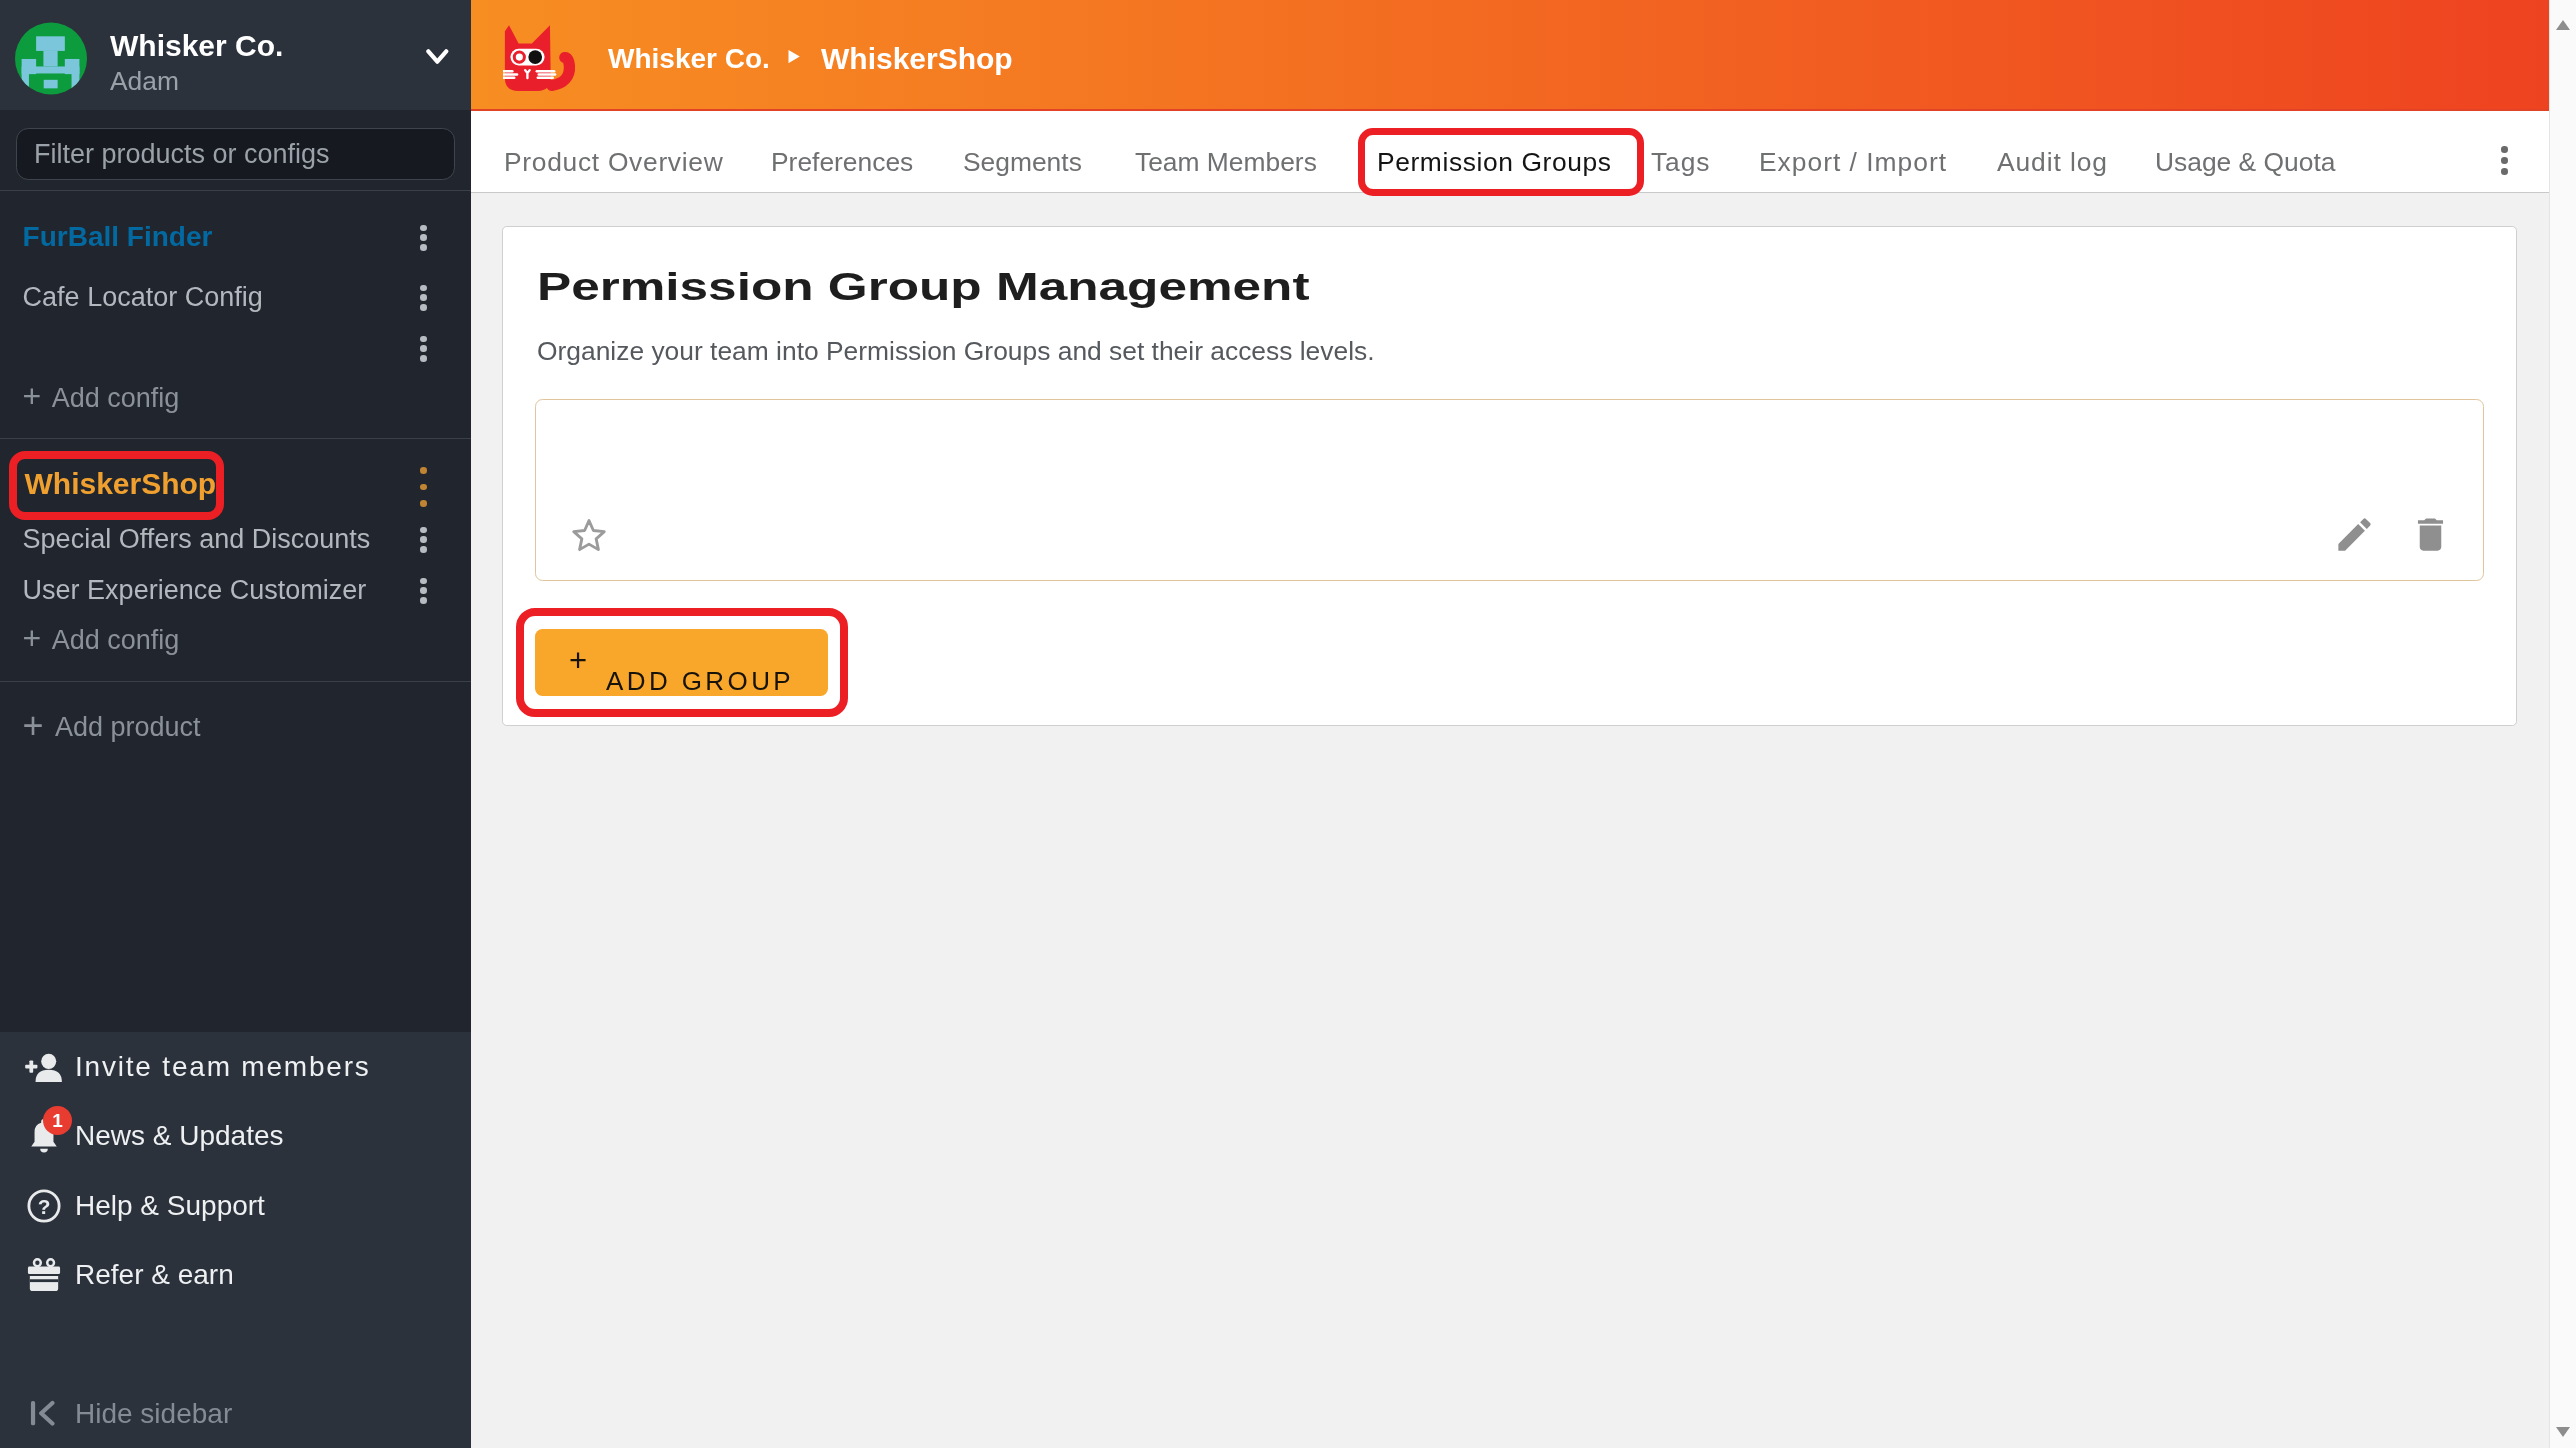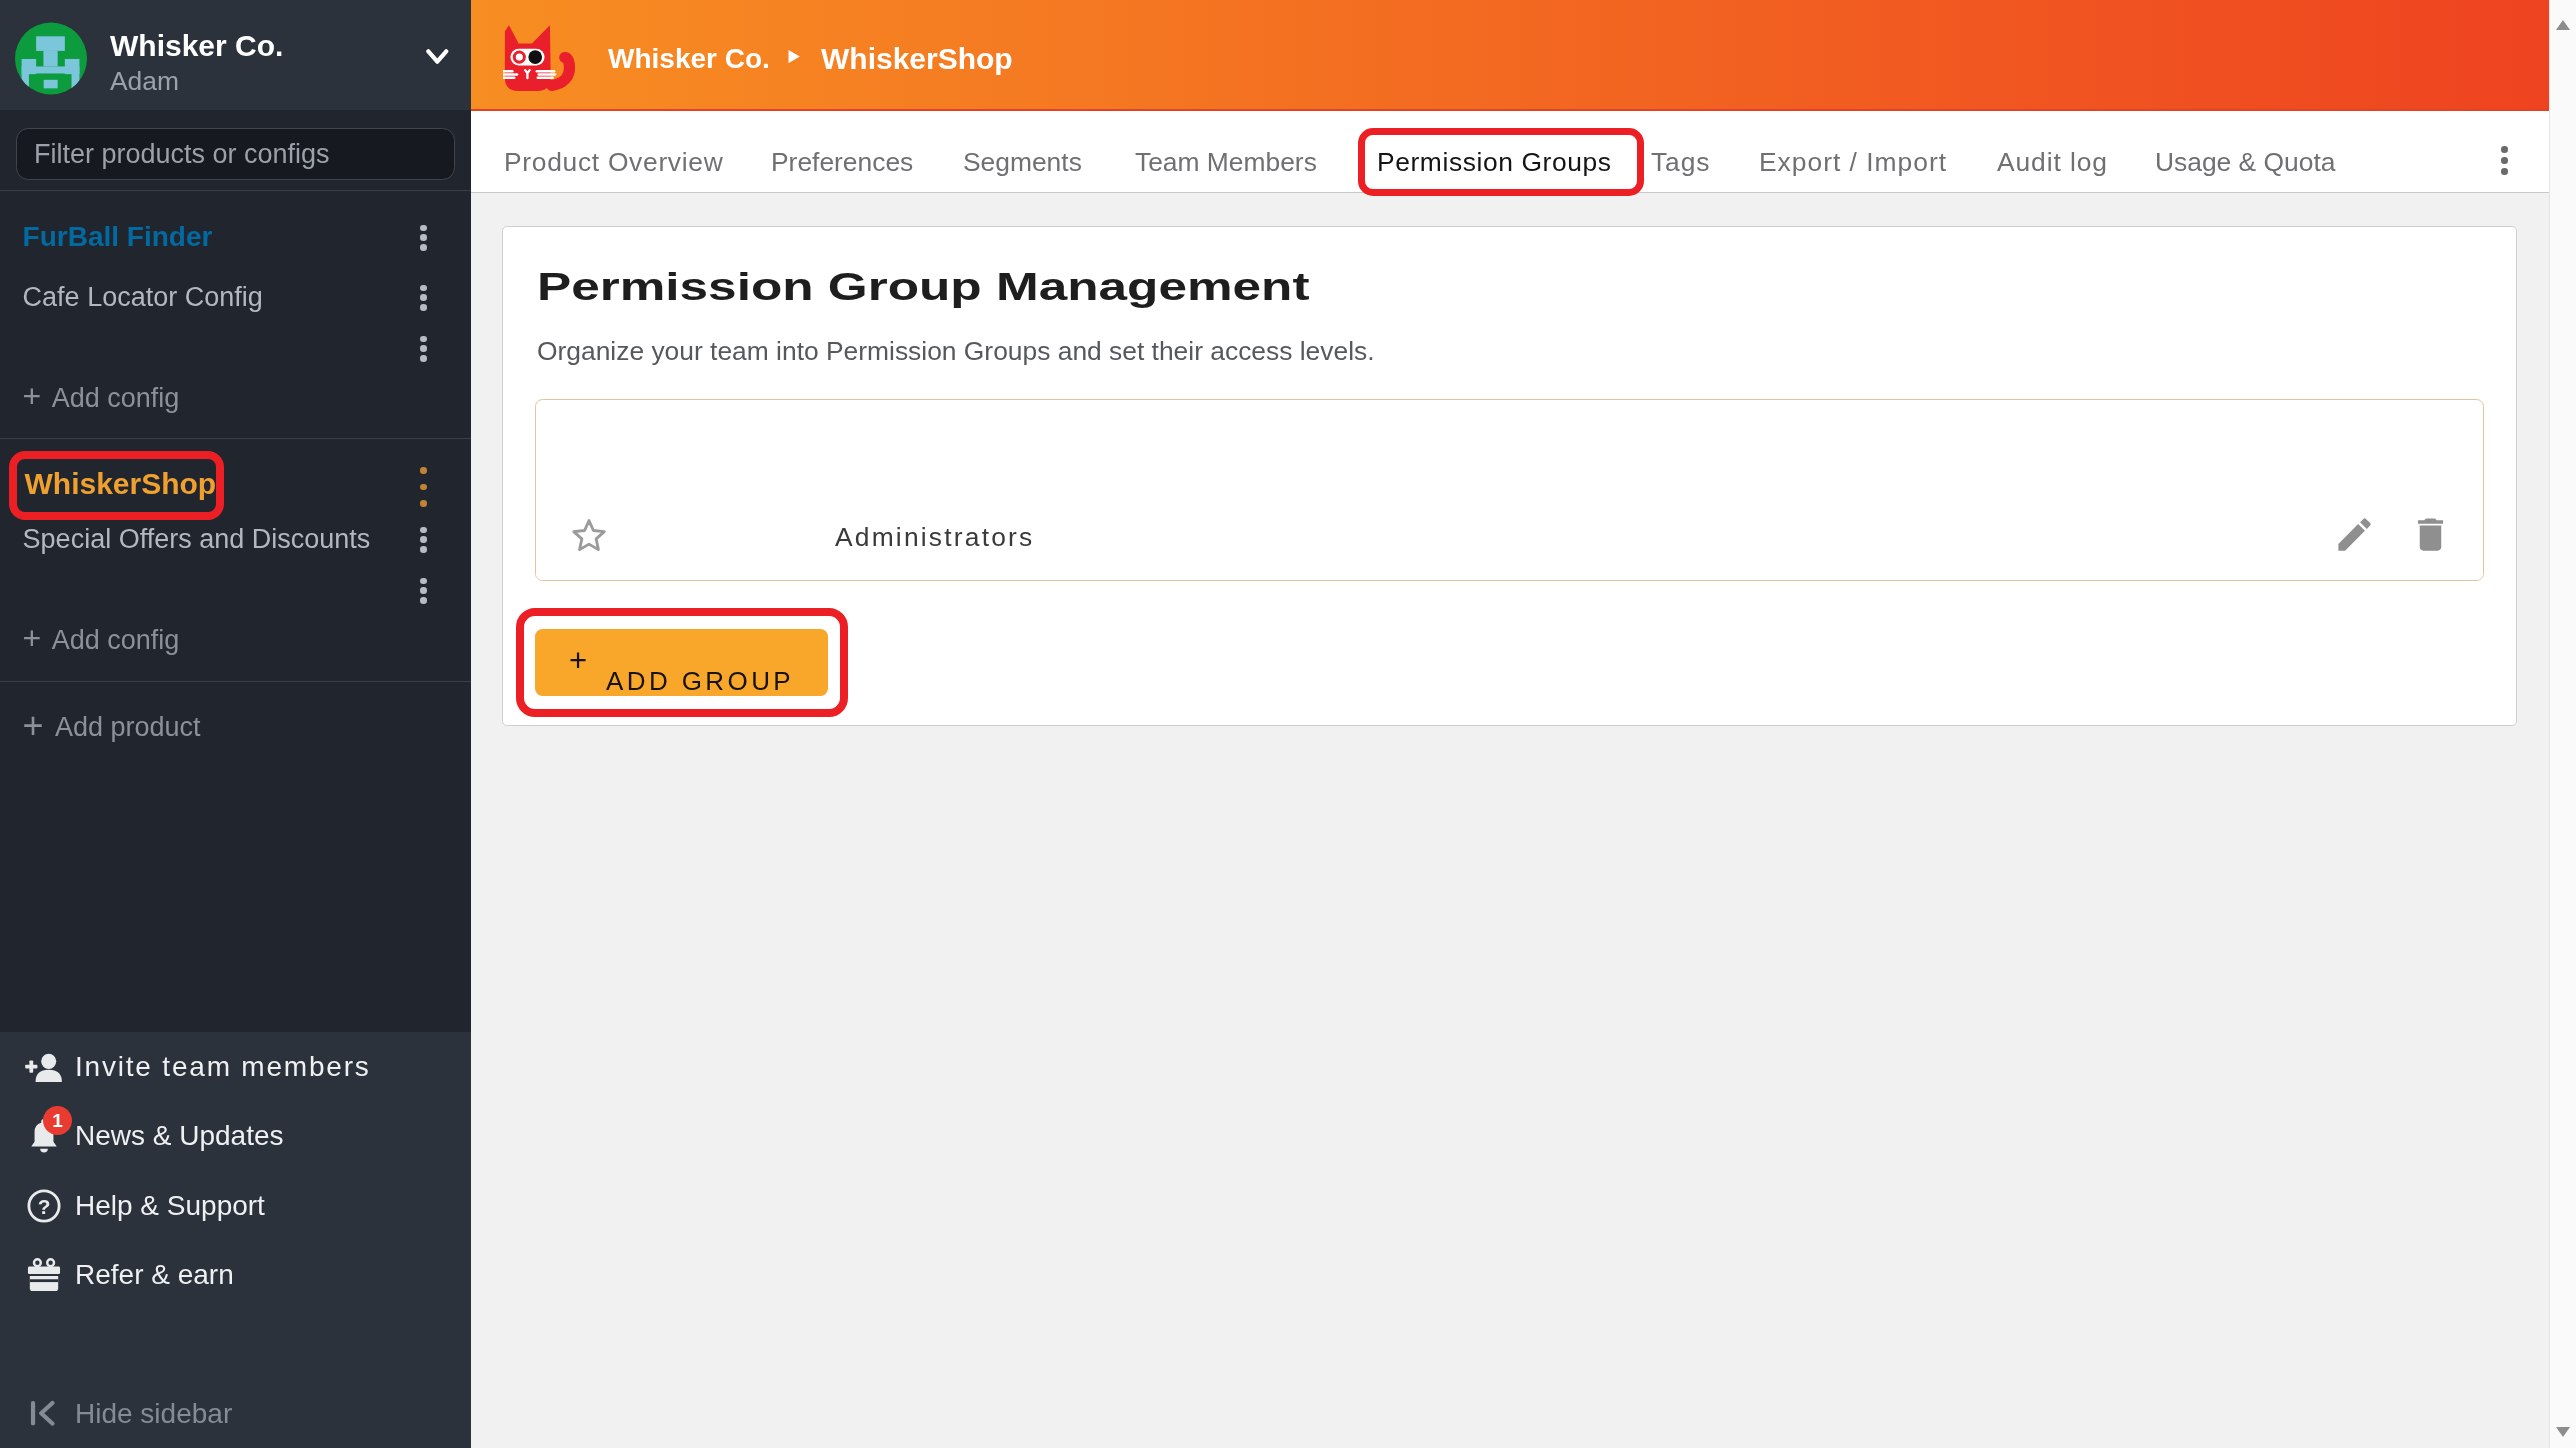--- a/index.html
+++ b/index.html
@@ -109,23 +109,20 @@
       <span></span>
       <span></span>
     </div>
   <div class="redbox" style="left:1358px;top:128px;width:286px;height:68px;"></div>
 
   <div id="card"></div>
   <div id="h1">Permission Group Management</div>
   <div id="desc">Organize your team into Permission Groups and set their access levels.</div>
 
   <div id="table">
-    <div id="trow">
-      <div id="admtxt">Administrators</div>
-    </div>
   </div>
 
   <svg class="abs" style="left:569px;top:516px" width="40" height="39" viewBox="0 0 24 24">
     <path d="M12 2.8 L14.7 8.9 L21.4 9.6 L16.4 14.1 L17.8 20.7 L12 17.3 L6.2 20.7 L7.6 14.1 L2.6 9.6 L9.3 8.9 Z" fill="none" stroke="#9b9b9b" stroke-width="1.75" stroke-linejoin="round"></path>
   </svg>
 
   <svg class="abs" style="left:2333px;top:513px" width="43" height="43" viewBox="0 0 24 24">
     <path d="M3 17.25V21h3.75L17.81 9.94l-3.75-3.75L3 17.25zM20.71 7.04c.39-.39.39-1.02 0-1.41l-2.34-2.34c-.39-.39-1.02-.39-1.41 0l-1.83 1.83 3.75 3.75 1.83-1.83z" fill="#8f8f8f"></path>
   </svg>
 
@@ -214,20 +211,23 @@
 
   <div class="sb-row" style="top:514px;height:51px">
       <span class="conf" style="margin-left:22.6px">Special Offers and Discounts</span>
     </div>
   <div class="dots" style="top:525px">
       <span></span>
       <span></span>
       <span></span>
     </div>
 
+  <div class="sb-row" style="top:565px;height:51px">
+      <span class="conf" style="margin-left:22.6px">User Experience Customizer</span>
+    </div>
   <div class="dots" style="top:576px">
       <span></span>
       <span></span>
       <span></span>
     </div>
 
   <div class="sb-row" style="top:615px;height:51px">
     <span class="addl" style="margin-left:22.6px;font-size:32px;margin-top:-3.8px">+</span>
     <span class="addl" style="margin-left:10.4px">Add config</span>
   </div>

